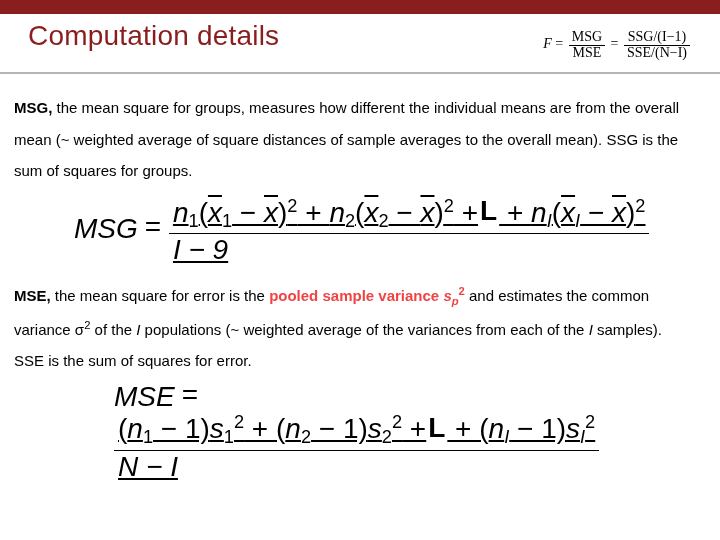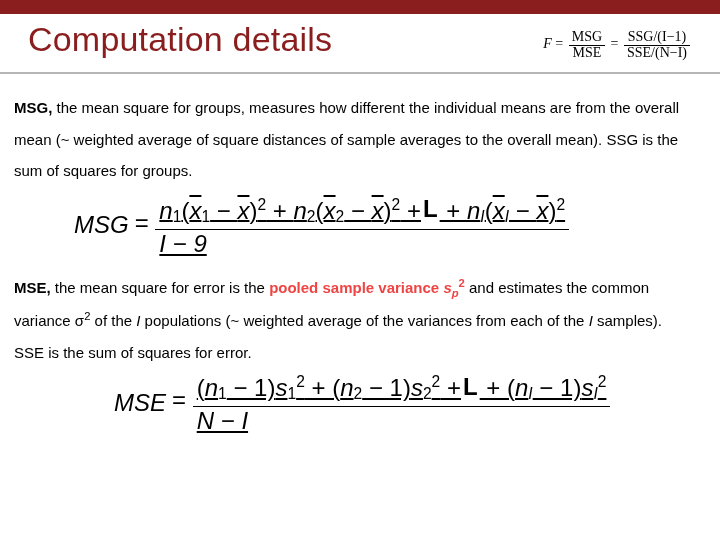--- a/index.html
+++ b/index.html
@@ -25,21 +25,21 @@
   }
   .title-row {
     display: flex;
     align-items: flex-start;
     padding: 6px 28px 0 28px;
     border-bottom: 2px solid #b5b5b5;
     height: 60px;
     box-sizing: border-box;
   }
   .title {
-    font-size: 34px;
+    font-size: 28px;
     color: #8a1d1d;
     font-weight: 400;
     letter-spacing: 0.2px;
     flex: 1;
   }
   .title-formula {
     font-family: "Times New Roman", Times, serif;
     font-size: 14px;
     padding-top: 10px;
     white-space: nowrap;
@@ -82,21 +82,21 @@
   sub.small {
     font-size: 0.75em;
     font-style: italic;
   }
   sup.small {
     font-size: 0.75em;
   }
 
   .eq {
     font-family: "Times New Roman", Times, serif;
-    font-size: 24px;
+    font-size: 28px;
     text-align: left;
     padding: 8px 0 16px 60px;
     line-height: 1;
   }
   .eq .lhs {
     font-style: italic;
     display: inline-block;
     vertical-align: middle;
   }
   .eq .bigfrac {

